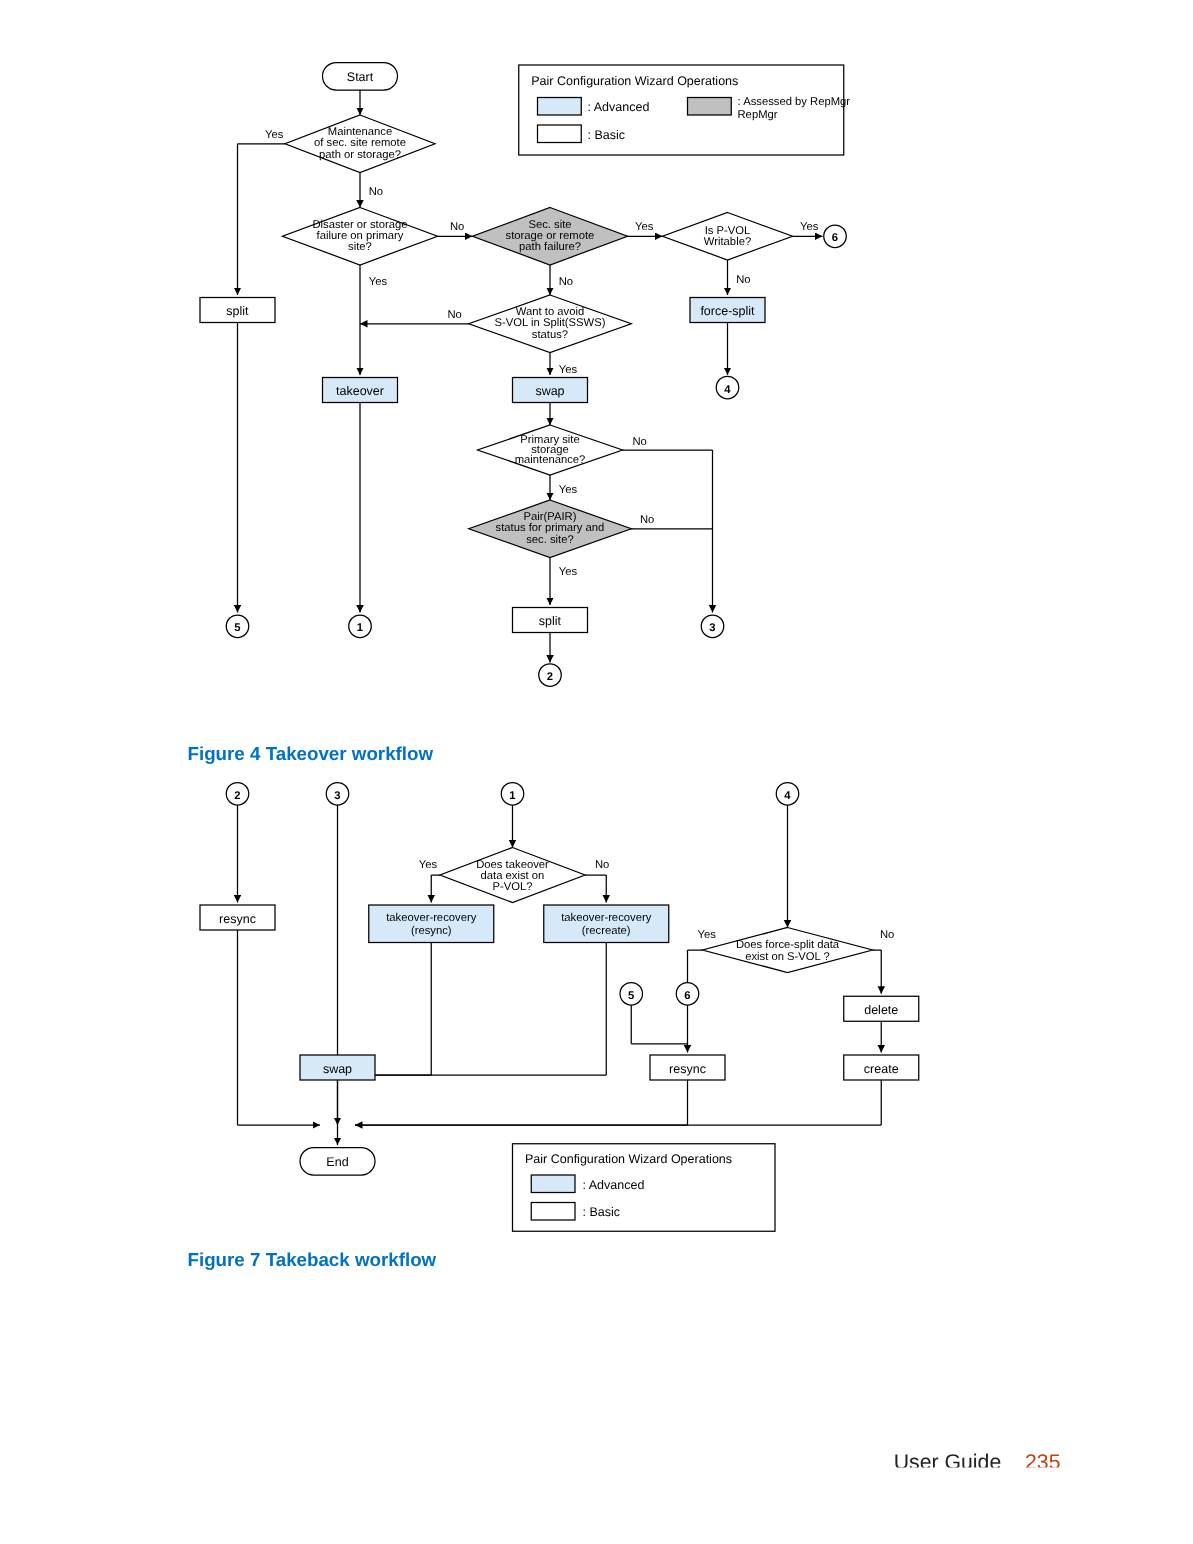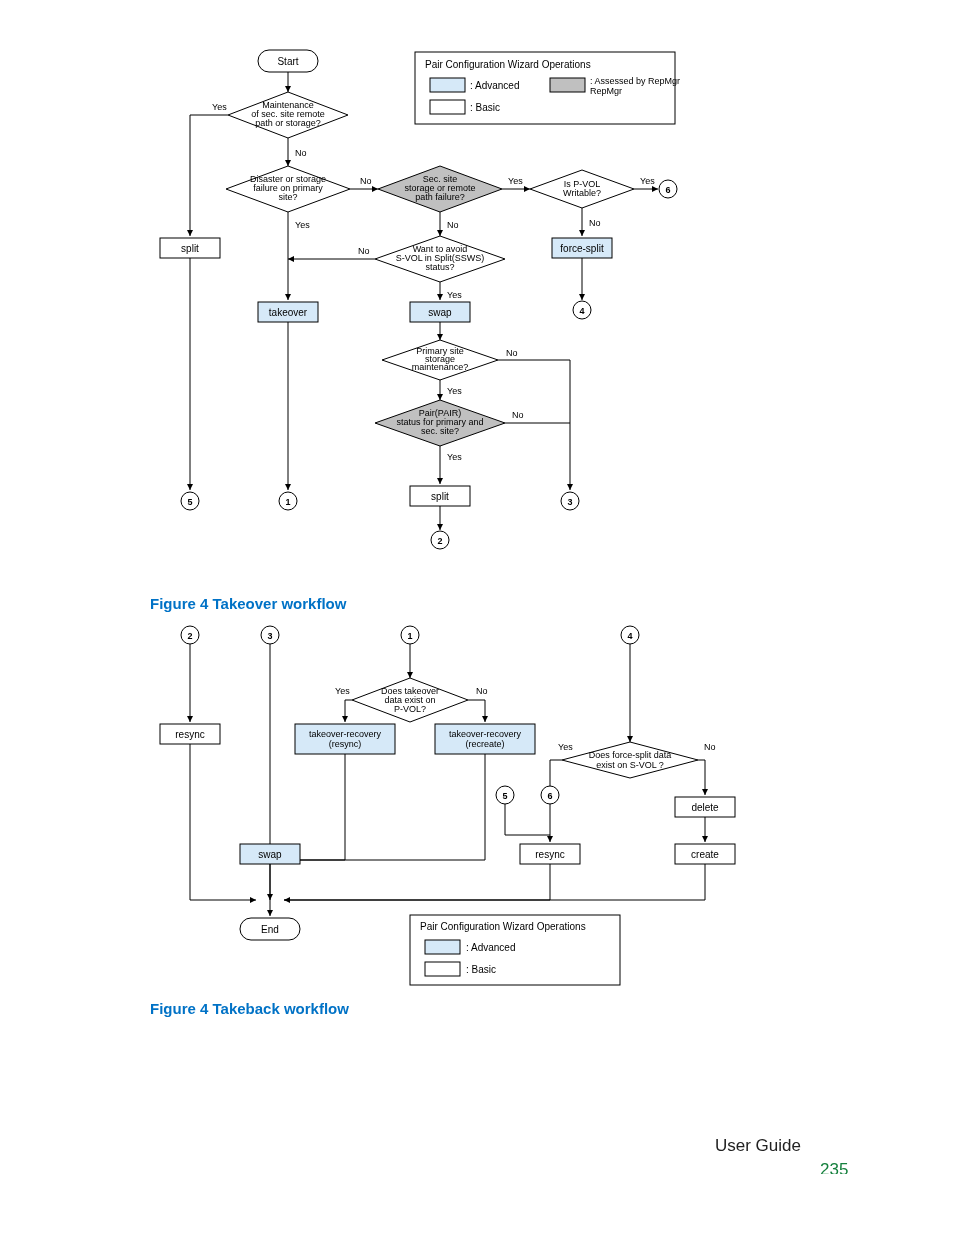--- a/index.html
+++ b/index.html
@@ -1,19 +1,19 @@
 <!DOCTYPE html>
 <html><head>
 <meta charset="utf-8">
 <style>
   html,body{margin:0;padding:0;background:#fff;font-family:Arial,Helvetica,sans-serif;color:#000}
   .page{width:954px;height:1174px;position:relative}
   .caption{color:#0072c6;font-weight:bold;font-size:15px;position:absolute}
   .footer-guide{position:absolute;font-size:17px;color:#222}
-  .footer-num{position:absolute;font-size:17px;color:#15803d}
+  .footer-num{position:absolute;font-size:17px;color:#c2410c}
   svg text{font-family:Arial,Helvetica,sans-serif}
   .dtext{font-size:10px}
   .stext{font-size:9px}
 </style>
 </head>
 <body>
 <div class="page">
 
 <svg width="660" height="540" style="position:absolute;left:150px;top:40px" viewBox="0 0 660 540">
 <defs>
@@ -240,18 +240,18 @@
 <text x="120" y="313" text-anchor="middle" class="dtext">End</text>
 
 <rect x="260" y="295" width="210" height="70" fill="#fff" stroke="#000"></rect>
 <text x="270" y="310" class="dtext">Pair Configuration Wizard Operations</text>
 <rect x="275" y="320" width="35" height="14" fill="#d6e9f8" stroke="#000"></rect>
 <text x="316" y="331" class="dtext">: Advanced</text>
 <rect x="275" y="342" width="35" height="14" fill="#fff" stroke="#000"></rect>
 <text x="316" y="353" class="dtext">: Basic</text>
 </svg>
 
-<div class="caption" style="left:150px;top:1000px">Figure 4 Takeback workflow</div>
-
-<div class="footer-guide" style="left:715px;top:1136px">User Guide</div>
+<div class="caption" style="left:150px;top:1000px">Figure 7 Takeback workflow</div>
+
+<div class="footer-guide" style="left:715px;top:1160px">User Guide</div>
 <div class="footer-num" style="left:820px;top:1160px">235</div>
 
 </div>
 
 </body></html>

